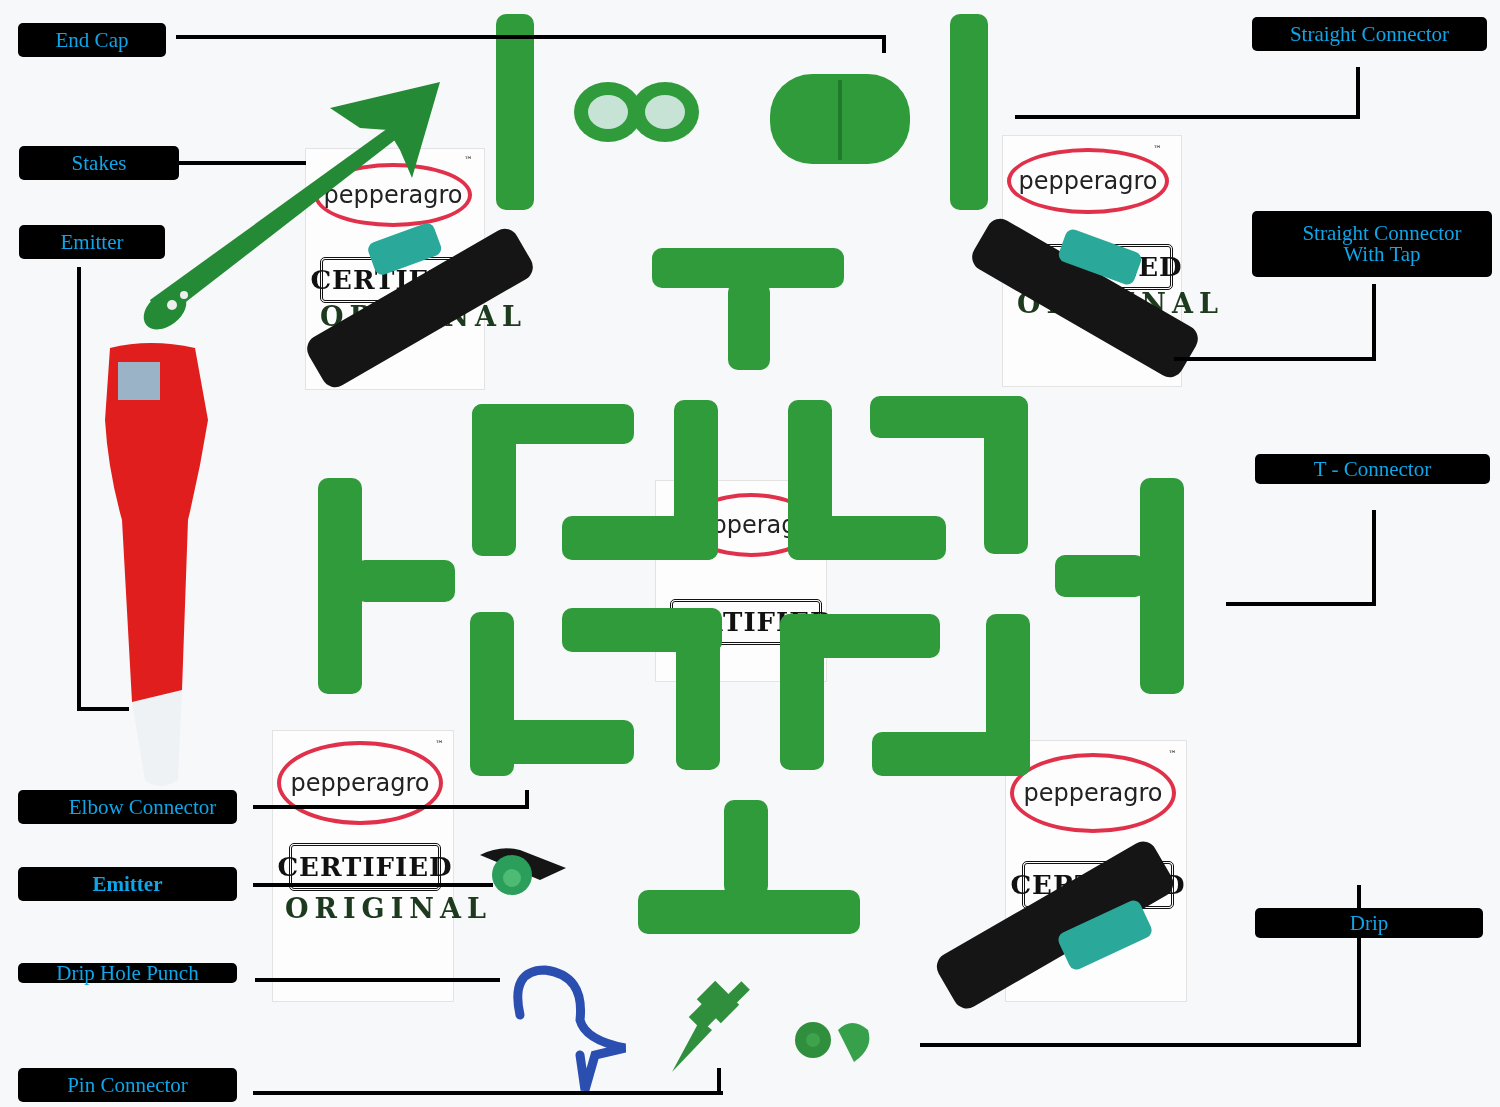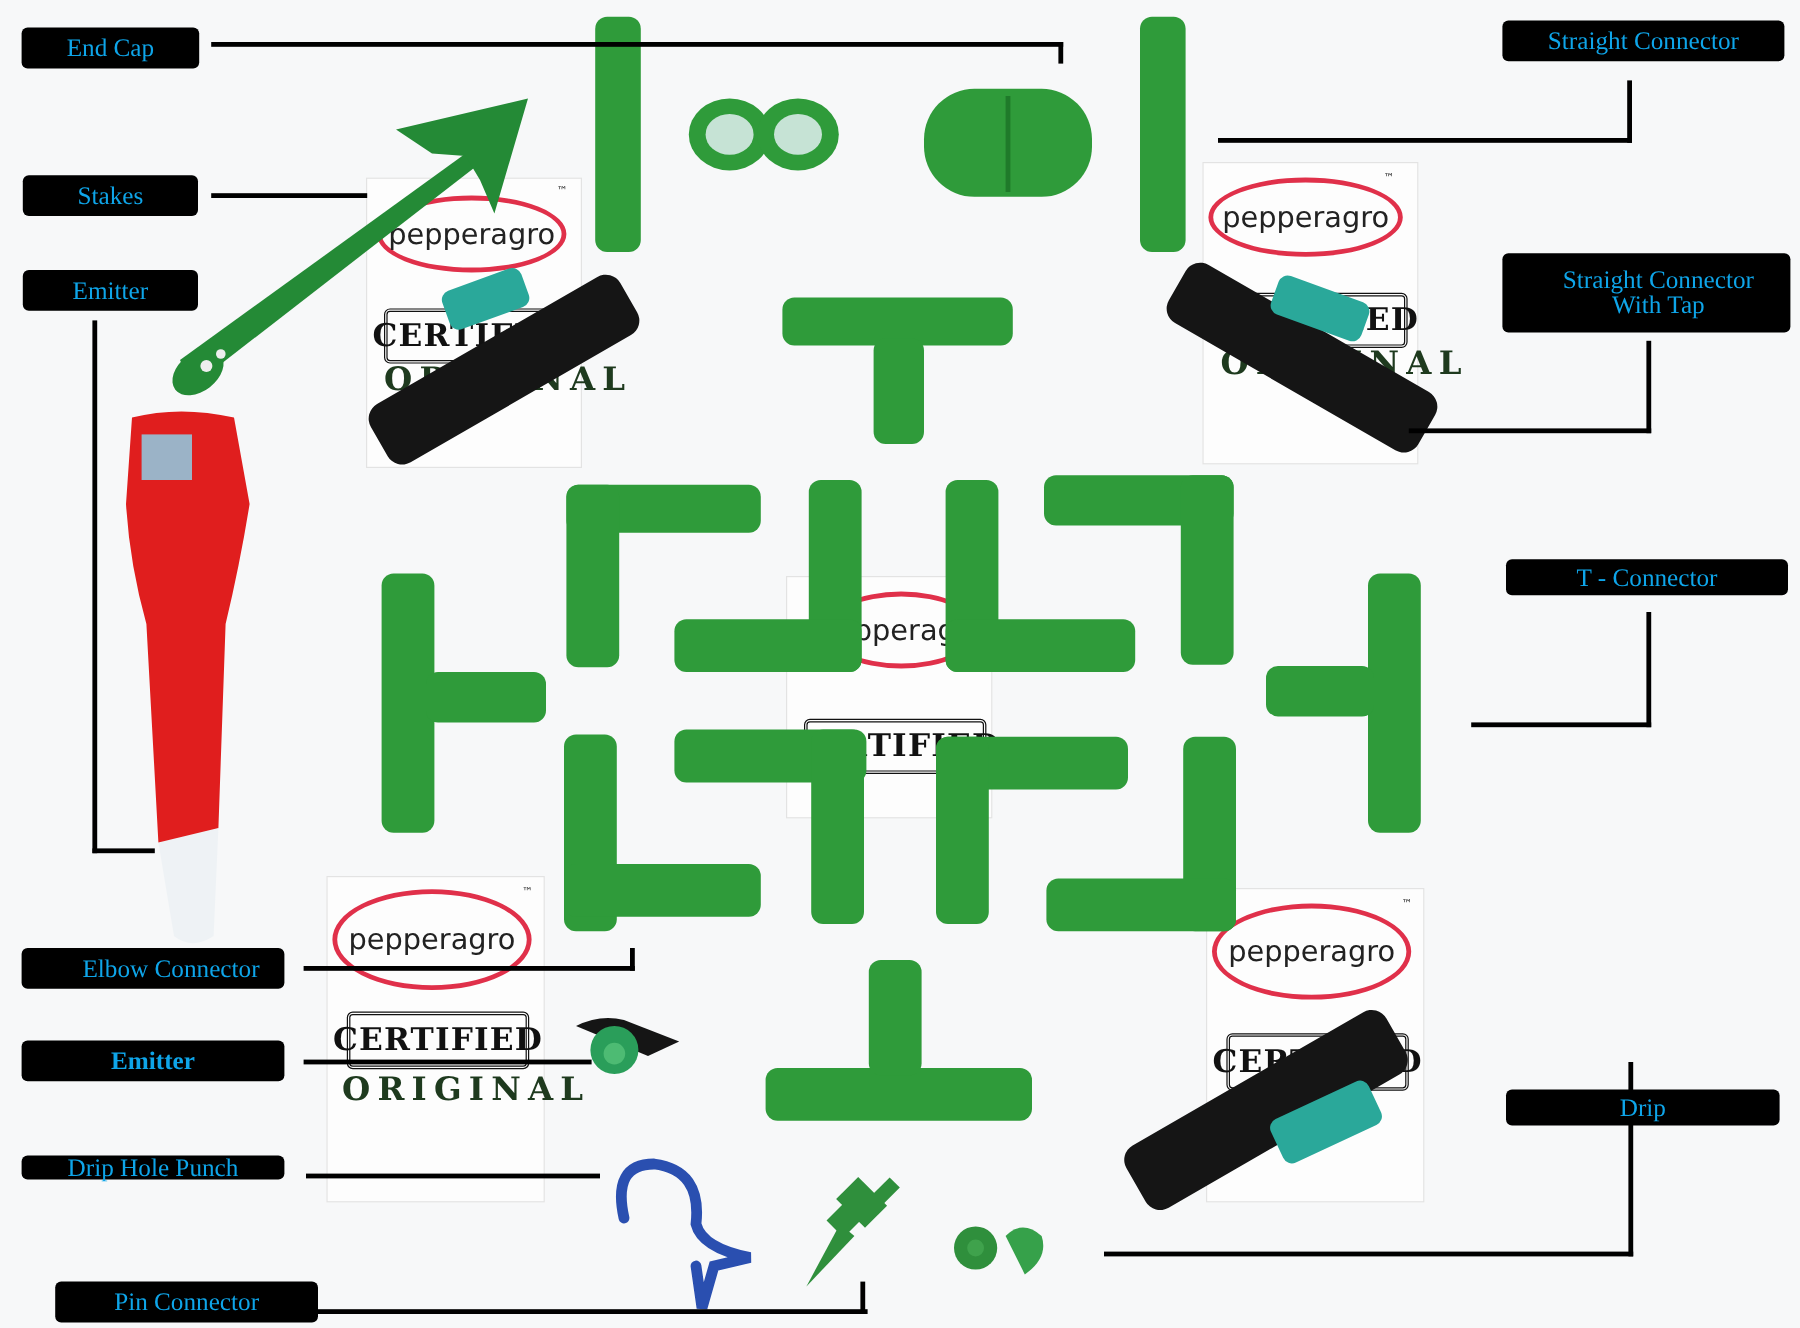--- a/index.html
+++ b/index.html
@@ -164,25 +164,25 @@
 <div class="line" style="left:253px;top:805px;width:276px;height:4px;"></div>
 <div class="line" style="left:525px;top:790px;width:4px;height:19px;"></div>
 <div class="line" style="left:253px;top:883px;width:240px;height:4px;"></div>
 <div class="line" style="left:255px;top:978px;width:245px;height:4px;"></div>
 <div class="line" style="left:253px;top:1091px;width:470px;height:4px;"></div>
 <div class="line" style="left:717px;top:1068px;width:4px;height:27px;"></div>
 <div class="line" style="left:1357px;top:885px;width:4px;height:162px;"></div>
 <div class="line" style="left:920px;top:1043px;width:441px;height:4px;"></div>
 
 <div class="label" style="left:18px;top:23px;width:148px;height:34px;">End Cap</div>
-<div class="label" style="left:19px;top:146px;width:146px;height:34px;">Stakes</div>
+<div class="label" style="left:19px;top:146px;width:160px;height:34px;">Stakes</div>
 <div class="label" style="left:19px;top:225px;width:146px;height:34px;">Emitter</div>
 <div class="label" style="left:1252px;top:17px;width:235px;height:34px;">Straight Connector</div>
 <div class="label two" style="left:1252px;top:211px;width:240px;height:66px;">
   <span>Straight Connector</span>
   <span>With Tap</span>
 </div>
-<div class="label" style="left:1255px;top:466px;width:235px;height:30px;">T - Connector</div>
+<div class="label" style="left:1255px;top:454px;width:235px;height:30px;">T - Connector</div>
 <div class="label" style="left:18px;top:790px;width:219px;height:34px;padding-left:30px;">Elbow Connector</div>
 <div class="label" style="left:18px;top:867px;width:219px;height:34px;font-weight:bold;">Emitter</div>
 <div class="label" style="left:18px;top:963px;width:219px;height:20px;">Drip Hole Punch</div>
-<div class="label" style="left:18px;top:1068px;width:219px;height:34px;margin-left:28px;">Pin Connector</div>
+<div class="label" style="left:18px;top:1068px;width:219px;height:34px;">Pin Connector</div>
 <div class="label" style="left:1255px;top:908px;width:228px;height:30px;">Drip</div>
 
 </body></html>

